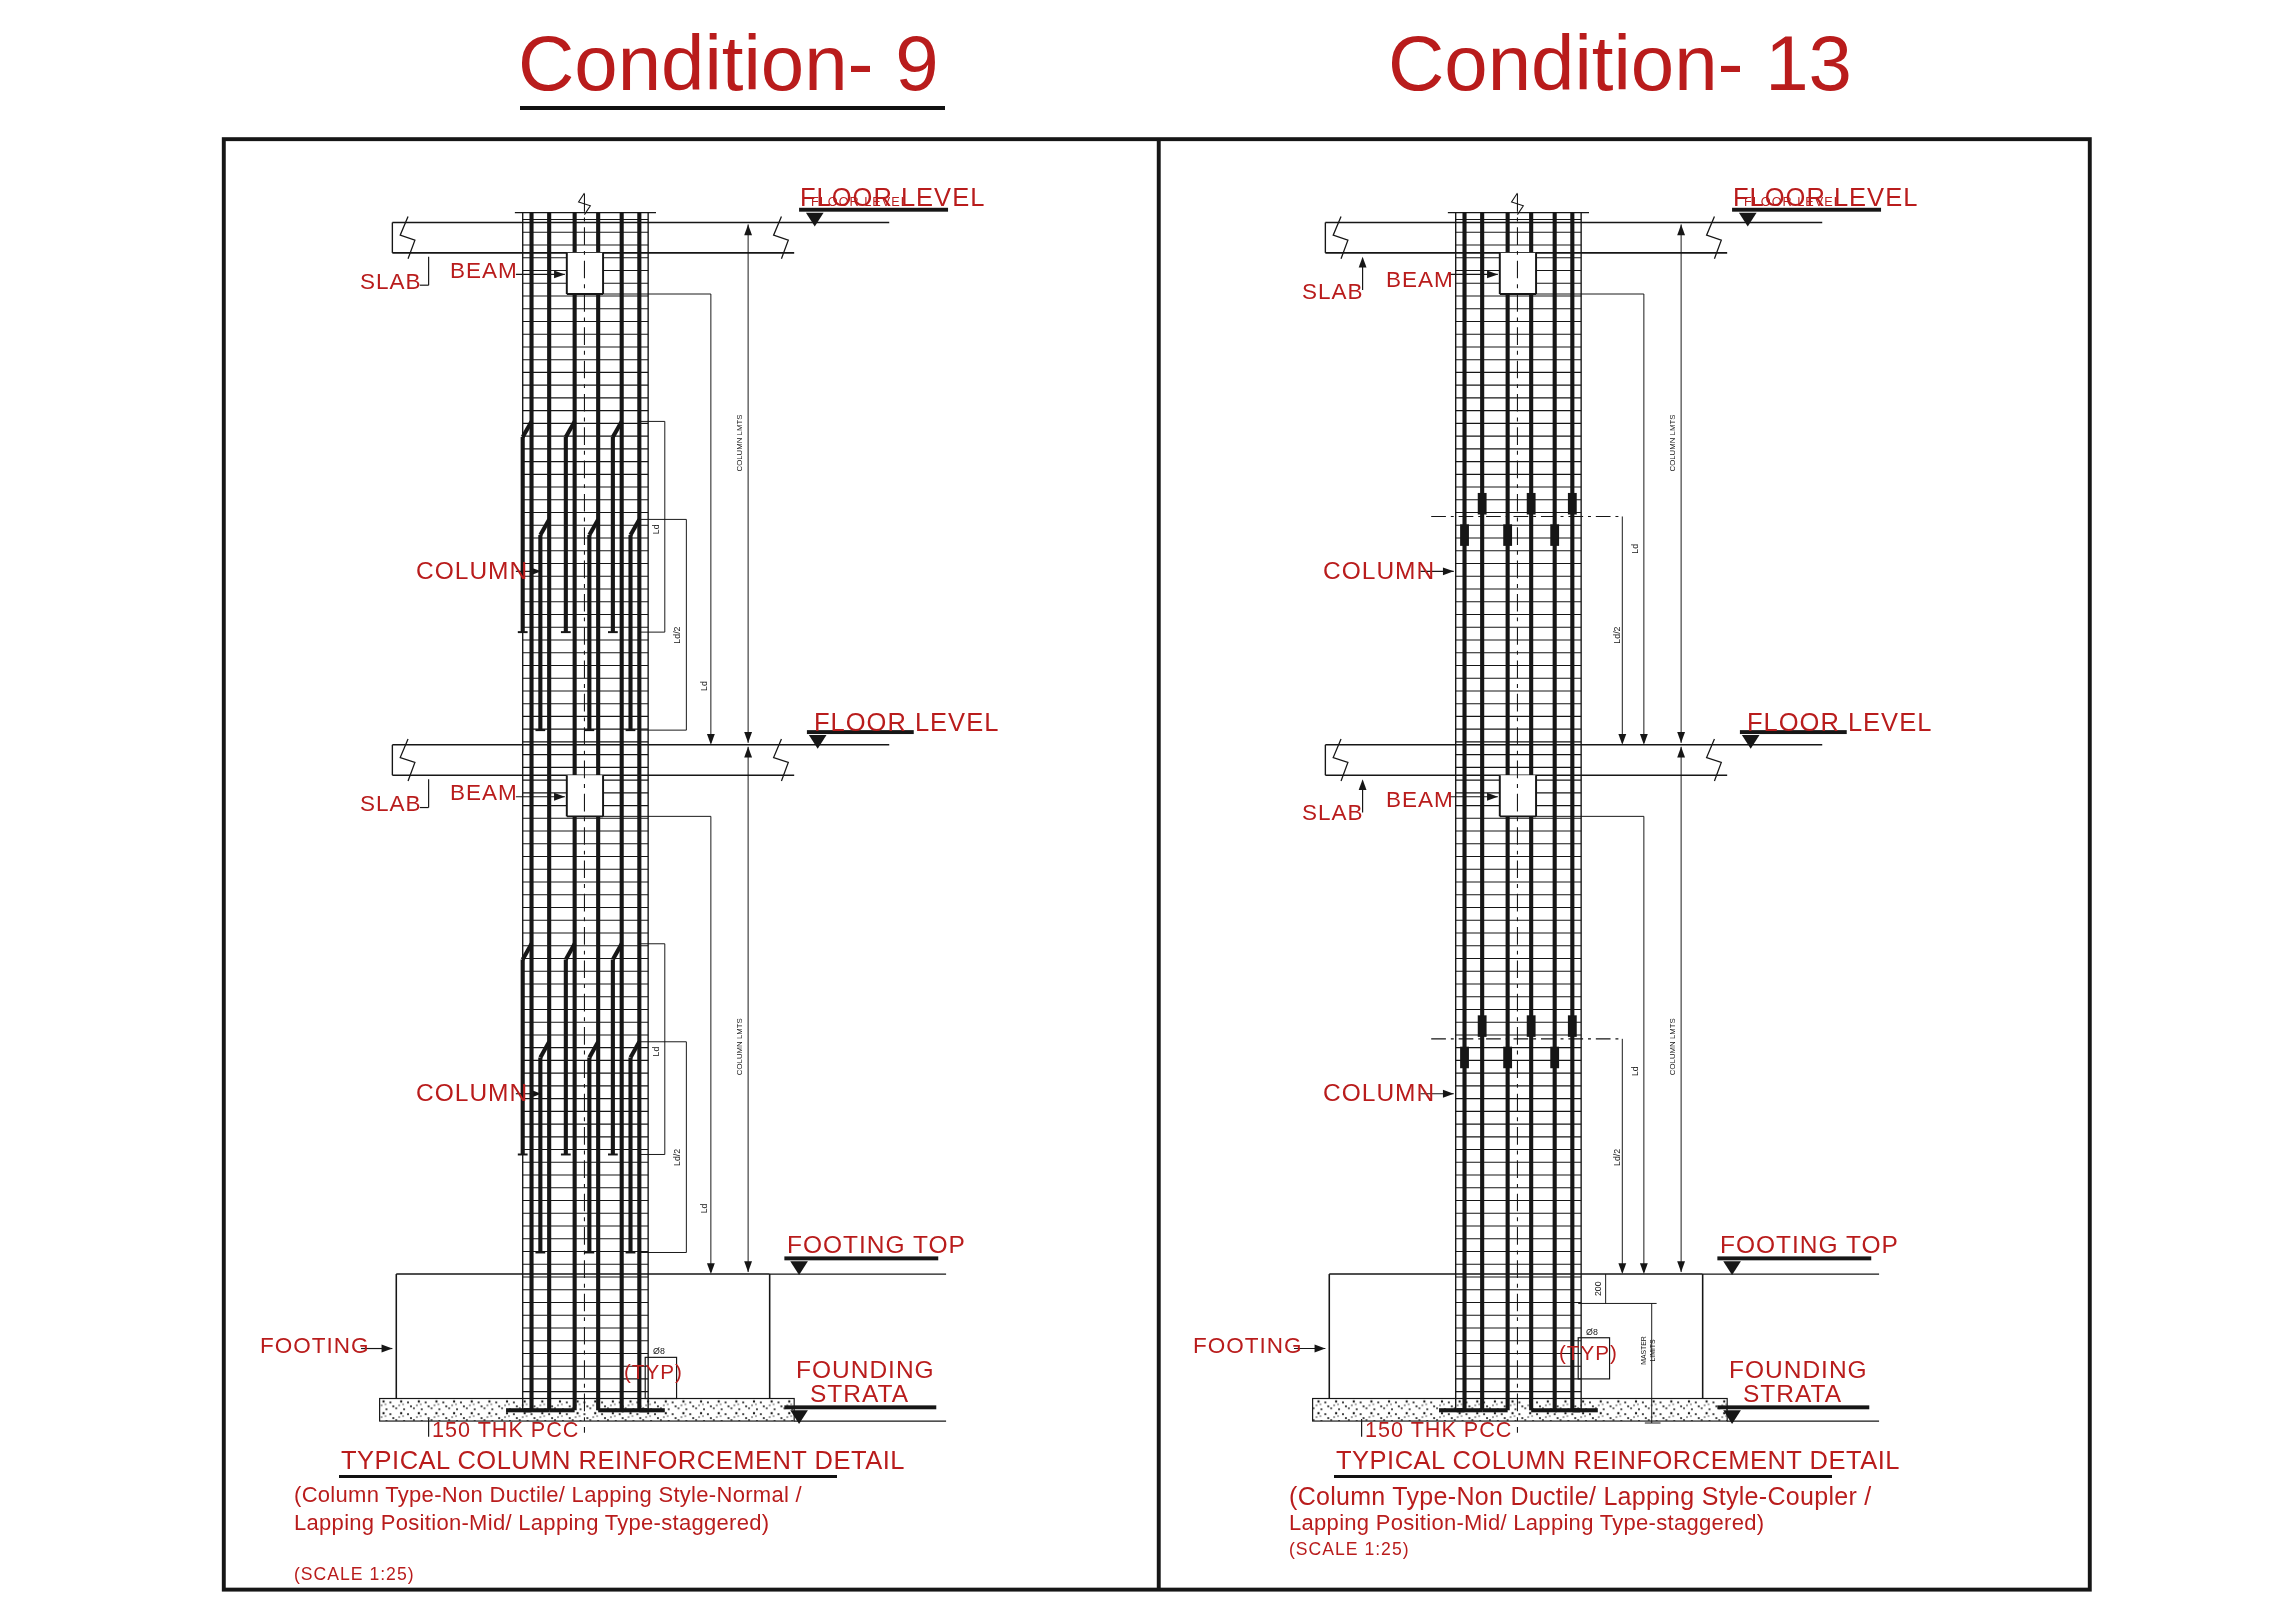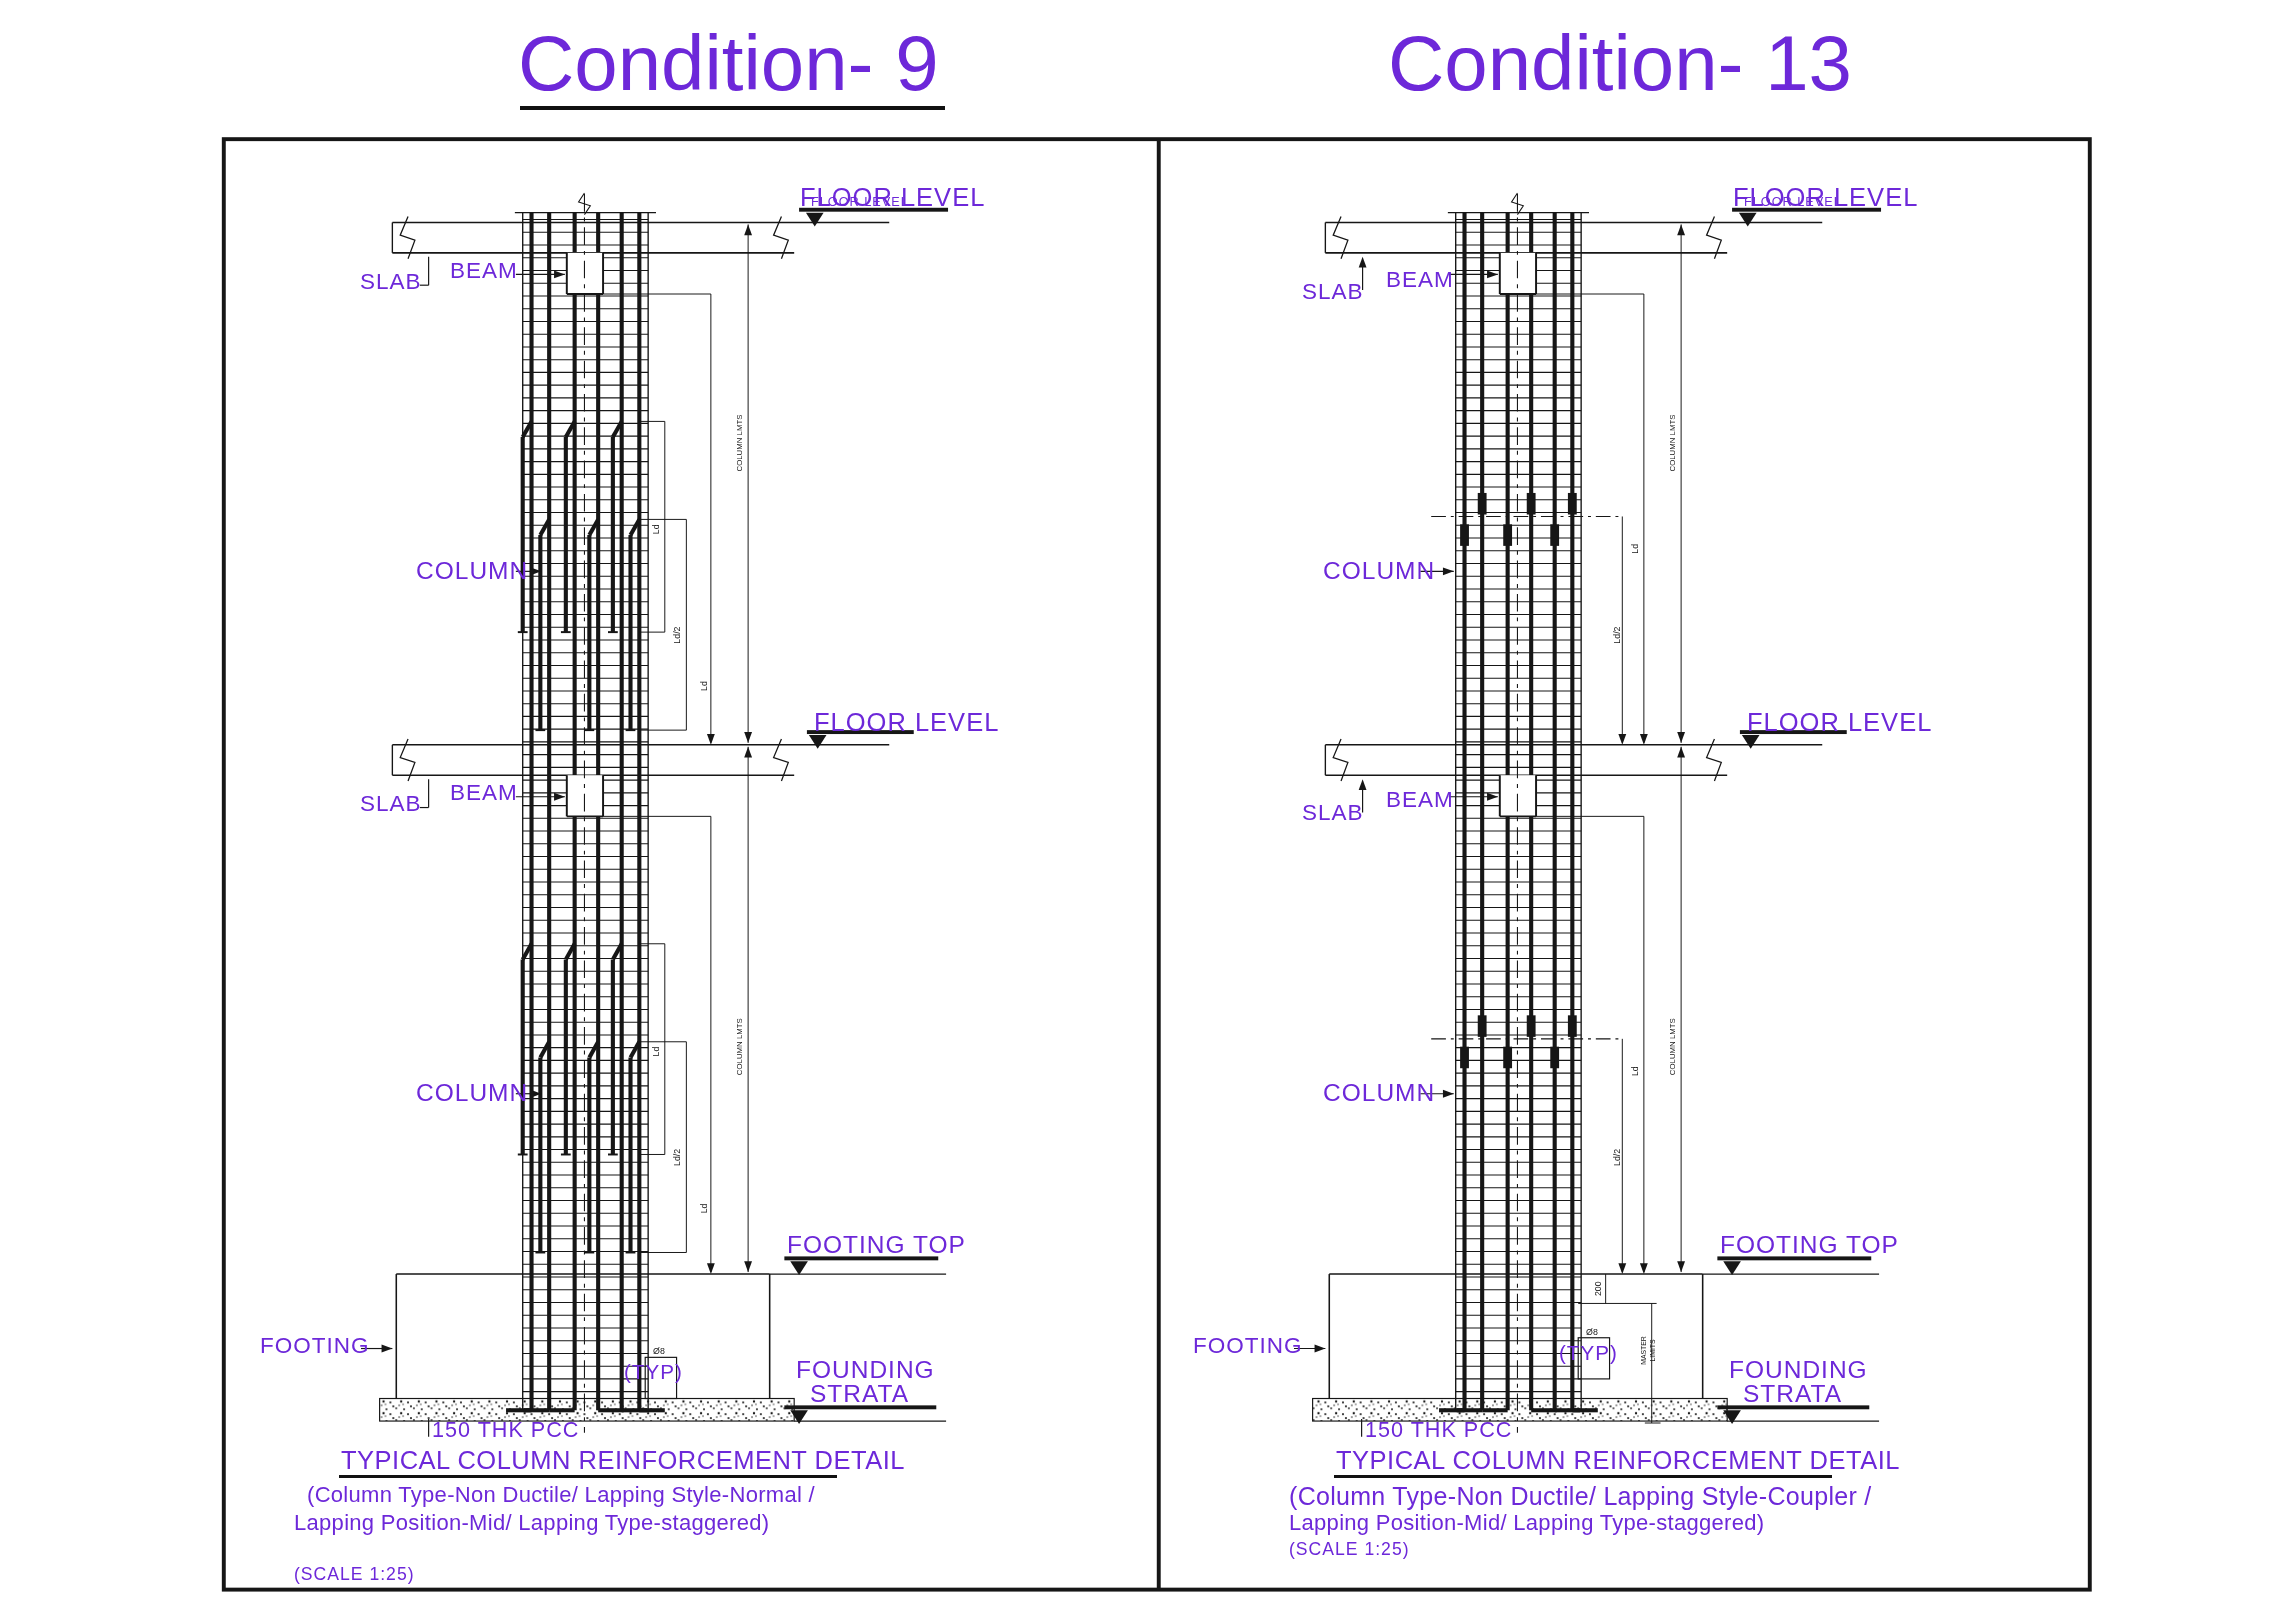--- a/index.html
+++ b/index.html
@@ -1,20 +1,20 @@
 <!DOCTYPE html>
 <html><head>
 <meta charset="utf-8">
 <style>
   html,body{margin:0;padding:0;background:#ffffff;}
   #stage{position:relative;width:2293px;height:1620px;background:#fff;overflow:hidden;
          font-family:"Liberation Sans",sans-serif;color:#161616;}
   #linework{position:absolute;left:0;top:0;z-index:0;}
   .lbl{position:absolute;z-index:2;line-height:1;white-space:nowrap;font-weight:300;
-       color:#6d28d9;letter-spacing:1px;}
+       color:#b91c1c;letter-spacing:1px;}
   .title{font-size:78px;letter-spacing:0px;font-weight:300;}
   .rule{position:absolute;background:#111;z-index:2;}
   .ctr{text-align:left;}
 </style>
 </head>
 <body>
 
 <div id="stage">
   <svg id="linework" width="2293" height="1620" viewBox="0 0 2339 1653">
       <defs>
@@ -474,21 +474,21 @@
   <span class="lbl" style="left:450px;top:782px;font-size:22.5px;">BEAM</span>
   <span class="lbl" style="left:416px;top:1081px;font-size:24.5px;">COLUMN</span>
   <span class="lbl" style="left:787px;top:1233px;font-size:24.5px;">FOOTING TOP</span>
   <span class="lbl" style="left:260px;top:1335px;font-size:22.5px;">FOOTING</span>
   <span class="lbl" style="left:796px;top:1358px;font-size:24.5px;">FOUNDING</span>
   <span class="lbl" style="left:810px;top:1382px;font-size:24.5px;">STRATA</span>
   <span class="lbl" style="left:624px;top:1362px;font-size:20.6px;">(TYP)</span>
   <span class="lbl" style="left:432px;top:1419px;font-size:21.6px;">150 THK PCC</span>
   <span class="lbl ctr" style="left:341px;top:1448px;width:494px;font-size:25.5px;letter-spacing:0.5px;">TYPICAL COLUMN REINFORCEMENT DETAIL</span>
   <div class="rule" style="left:339px;top:1475px;width:498px;height:2.9px;"></div>
-  <span class="lbl ctr" style="left:307px;top:1484px;width:588px;font-size:22px;letter-spacing:0.3px;">(Column Type-Non Ductile/ Lapping Style-Normal /</span>
+  <span class="lbl ctr" style="left:294px;top:1484px;width:588px;font-size:22px;letter-spacing:0.3px;">(Column Type-Non Ductile/ Lapping Style-Normal /</span>
   <span class="lbl ctr" style="left:294px;top:1512px;width:588px;font-size:22px;letter-spacing:0.3px;">Lapping Position-Mid/ Lapping Type-staggered)</span>
   <span class="lbl ctr" style="left:294px;top:1566px;width:588px;font-size:17.6px;">(SCALE 1:25)</span>
 
   <span class="lbl title" style="left:1351px;top:23.5px;margin-left:37px;">Condition- 13</span>
 
   <span class="lbl" style="left:1733px;top:185px;font-size:25.5px;">FLOOR LEVEL</span>
   <span class="lbl" style="left:1744px;top:196px;font-size:12.7px;">FLOOR LEVEL</span>
   <span class="lbl" style="left:1302px;top:281px;font-size:22.5px;">SLAB</span>
   <span class="lbl" style="left:1386px;top:269px;font-size:22.5px;">BEAM</span>
   <span class="lbl" style="left:1323px;top:559px;font-size:24.5px;">COLUMN</span>

